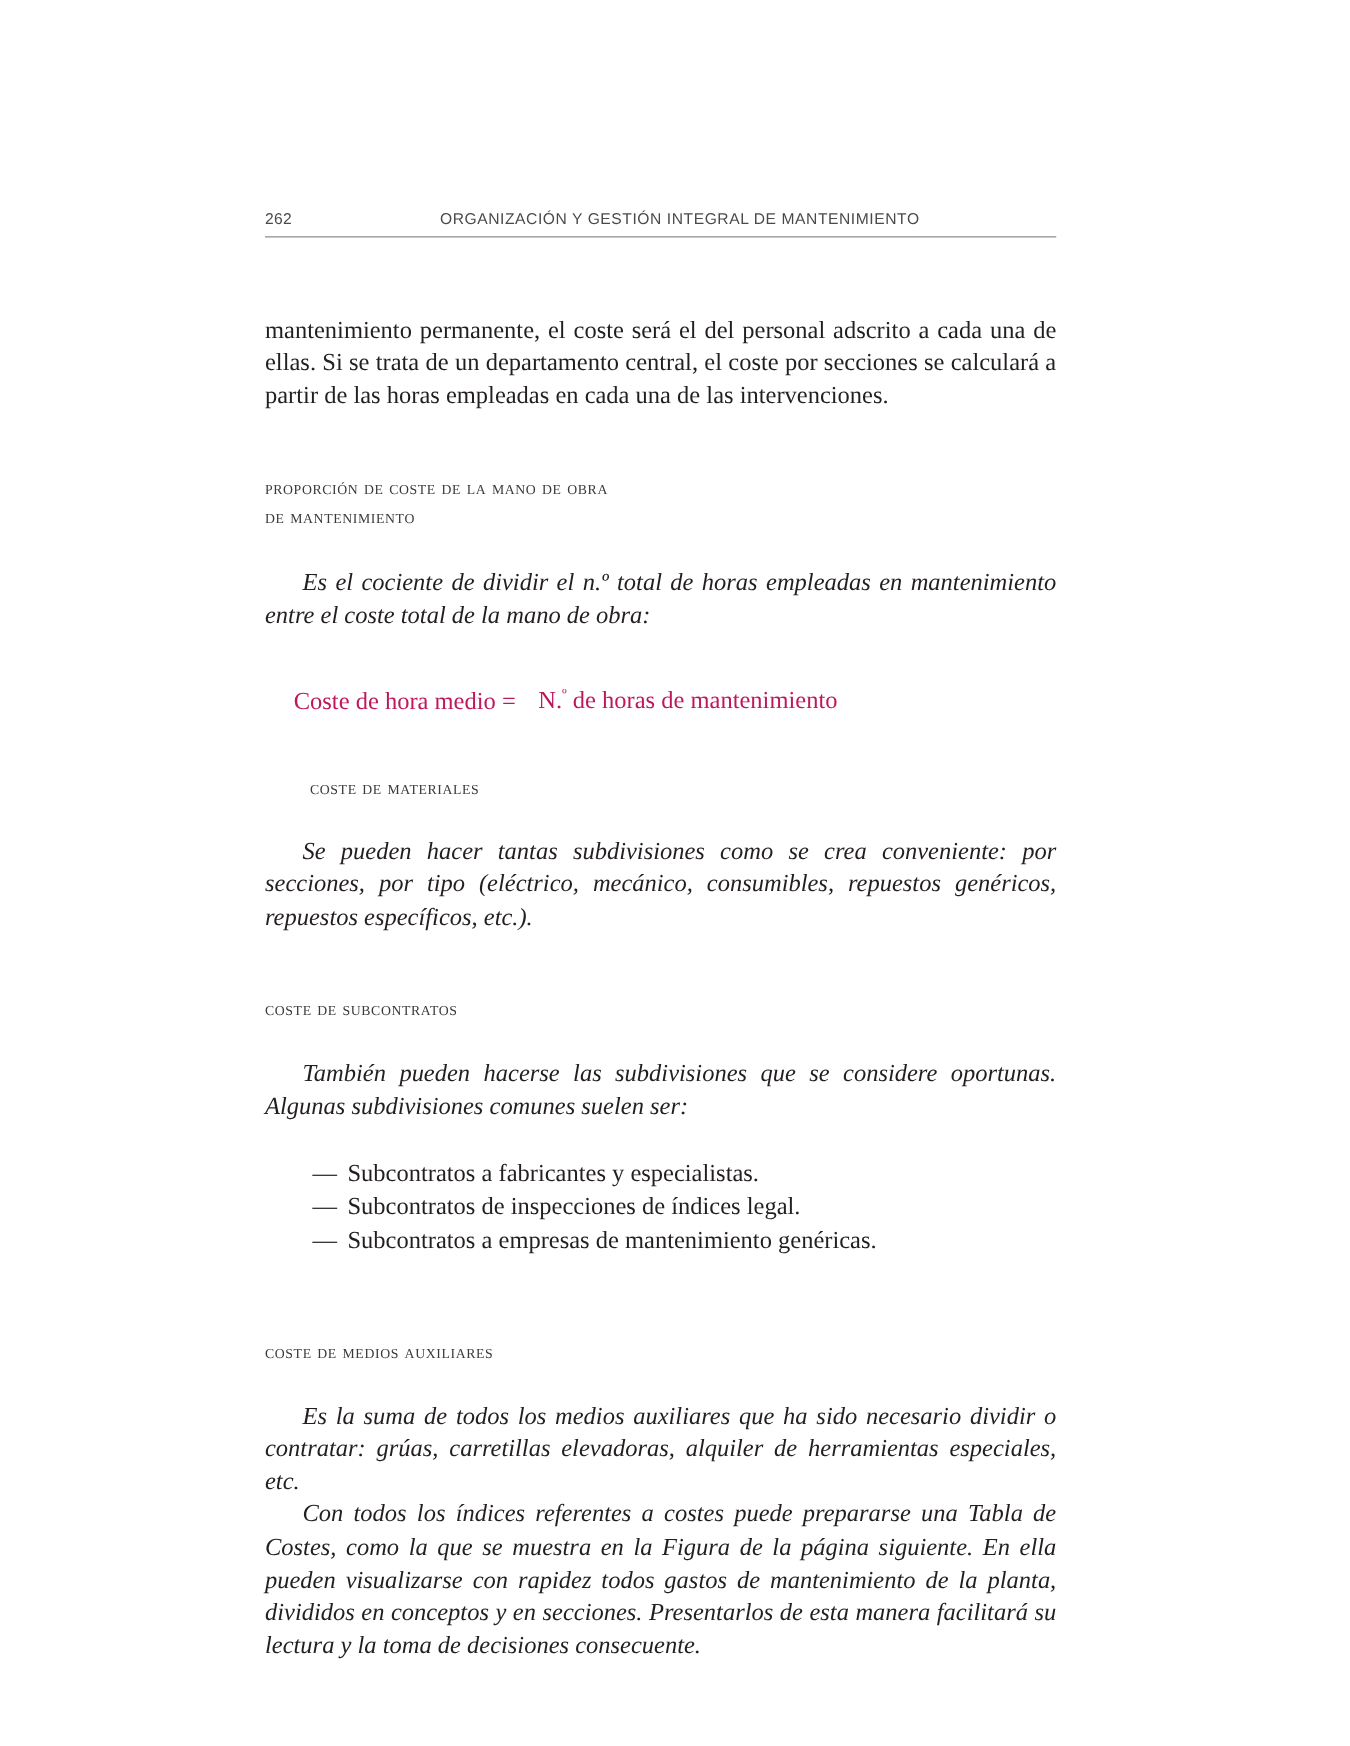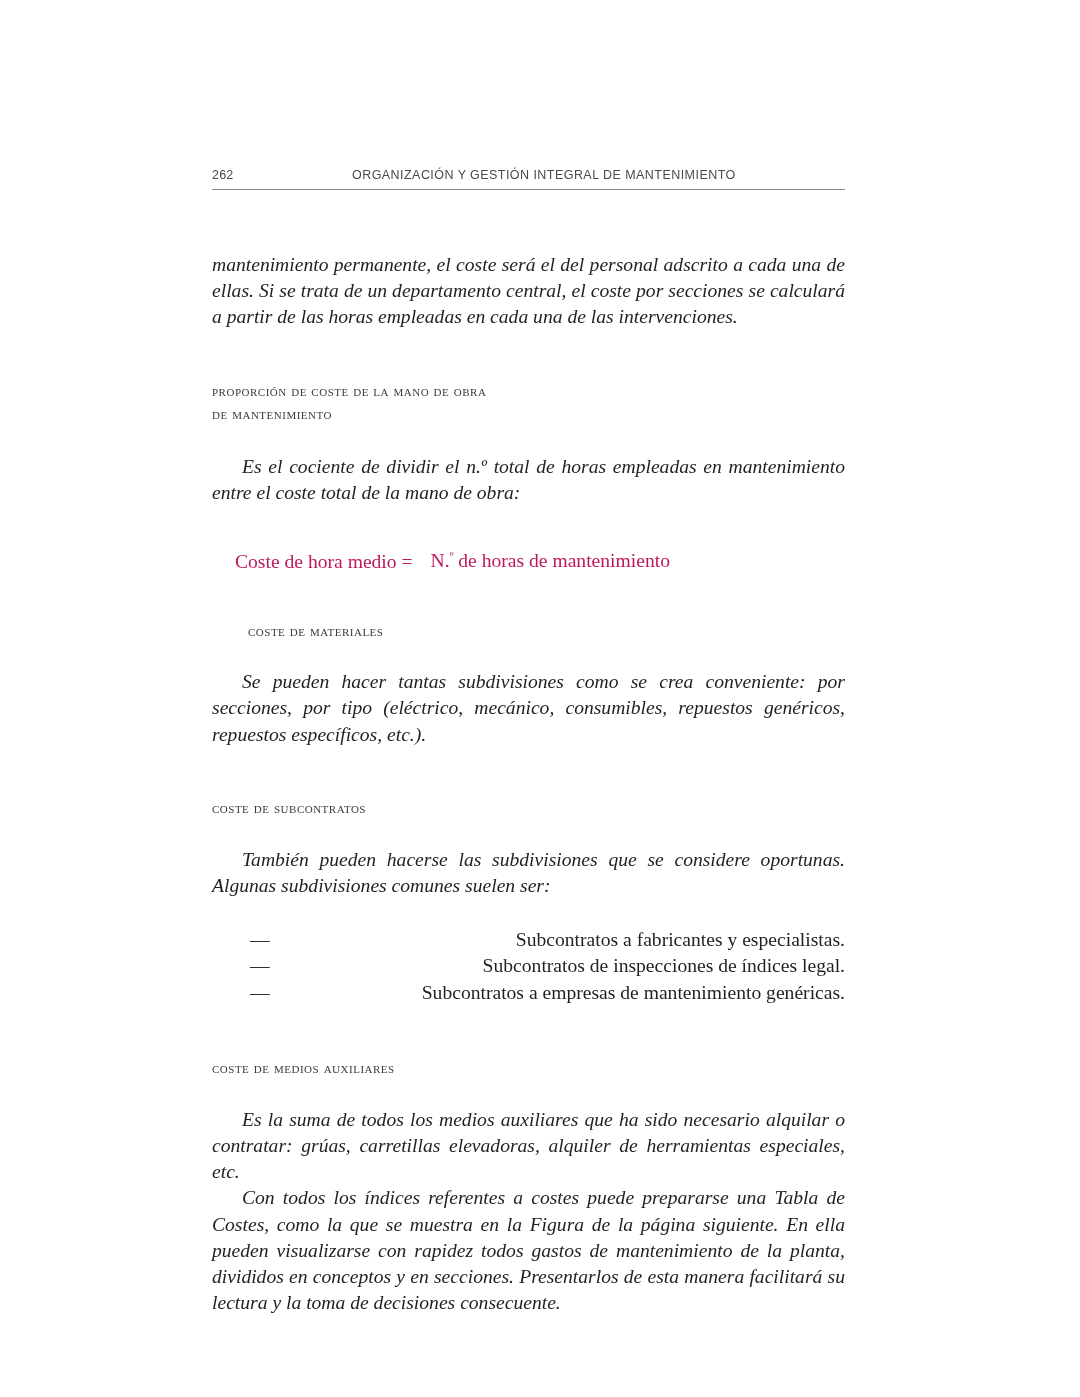--- a/index.html
+++ b/index.html
@@ -139,34 +139,33 @@
   .dash-list li {
     display: flex;
     padding-left: 38px;
   }
   .dash-mark {
     flex: 0 0 28px;
     width: 28px;
   }
   .dash-text {
     flex: 1 1 auto;
-    text-align: right;
-  }
-
-  
-  .block-para1   { margin-top: 44px; font-style: italic; }
+  }
+
+  
+  .block-para1   { margin-top: 44px; }
   .block-h1      { margin-top: 48px; }
   .block-para2   { margin-top: 29px; }
   .block-formula { margin-top: 42px; }
   .block-h2      { margin-top: 44px; margin-left: 36px; }
   .block-para3   { margin-top: 27px; }
   .block-h3      { margin-top: 48px; }
   .block-para4   { margin-top: 28px; }
   .block-list    { margin-top: 28px; }
-  .block-h4      { margin-top: 50px; }
+  .block-h4      { margin-top: 64px; }
   .block-para5   { margin-top: 28px; }
 </style>
 </head>
 <body>
 
 <div class="page">
   <div class="content">
 
     <div class="runhead">
       <div class="runhead-row">
@@ -208,17 +207,17 @@
         <span class="dash-mark">—</span>
         <span class="dash-text">Subcontratos de inspecciones de índices legal.</span>
       </li>
       <li>
         <span class="dash-mark">—</span>
         <span class="dash-text">Subcontratos a empresas de mantenimiento genéricas.</span>
       </li>
     </ul>
 
     <div class="sc-heading block-h4">Coste de medios auxiliares</div>
-    <p class="body-text indent block-para5">Es la suma de todos los medios auxiliares que ha sido necesario alquilar o contratar: grúas, carretillas elevadoras, alquiler de herramientas especiales, etc.</p>
+    <p class="body-text indent block-para5">Es la suma de todos los medios auxiliares que ha sido necesario dividir o contratar: grúas, carretillas elevadoras, alquiler de herramientas especiales, etc.</p>
     <p class="body-text indent">Con todos los índices referentes a costes puede prepararse una Tabla de Costes, como la que se muestra en la Figura de la página siguiente. En ella pueden visualizarse con rapidez todos gastos de mantenimiento de la planta, divididos en conceptos y en secciones. Presentarlos de esta manera facilitará su lectura y la toma de decisiones consecuente.</p>
 
   </div>
 </div>
 
 </body></html>

